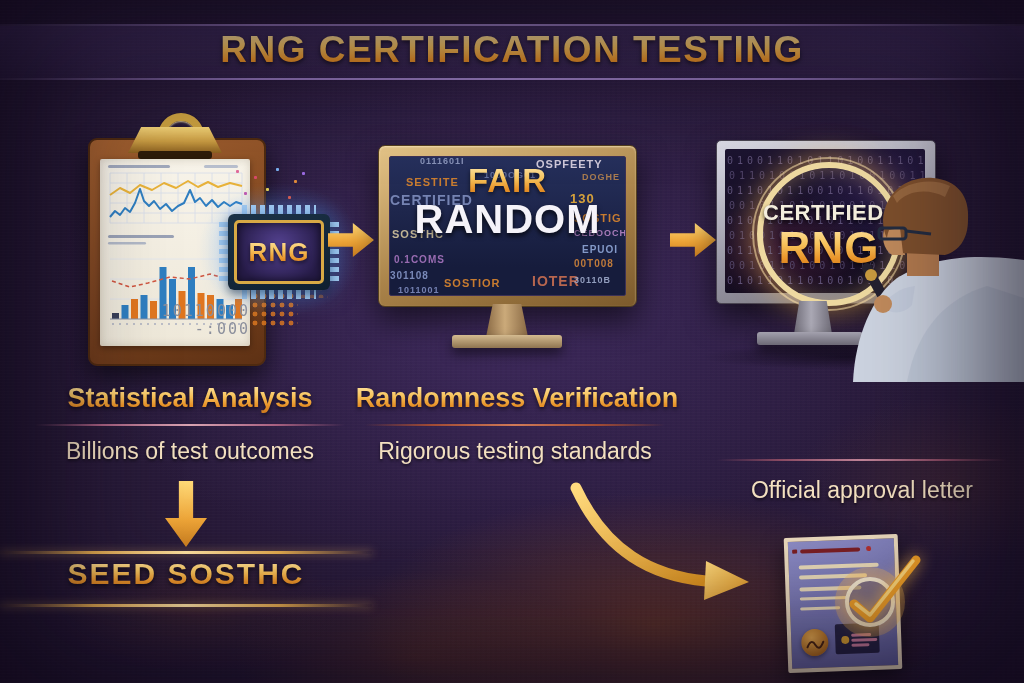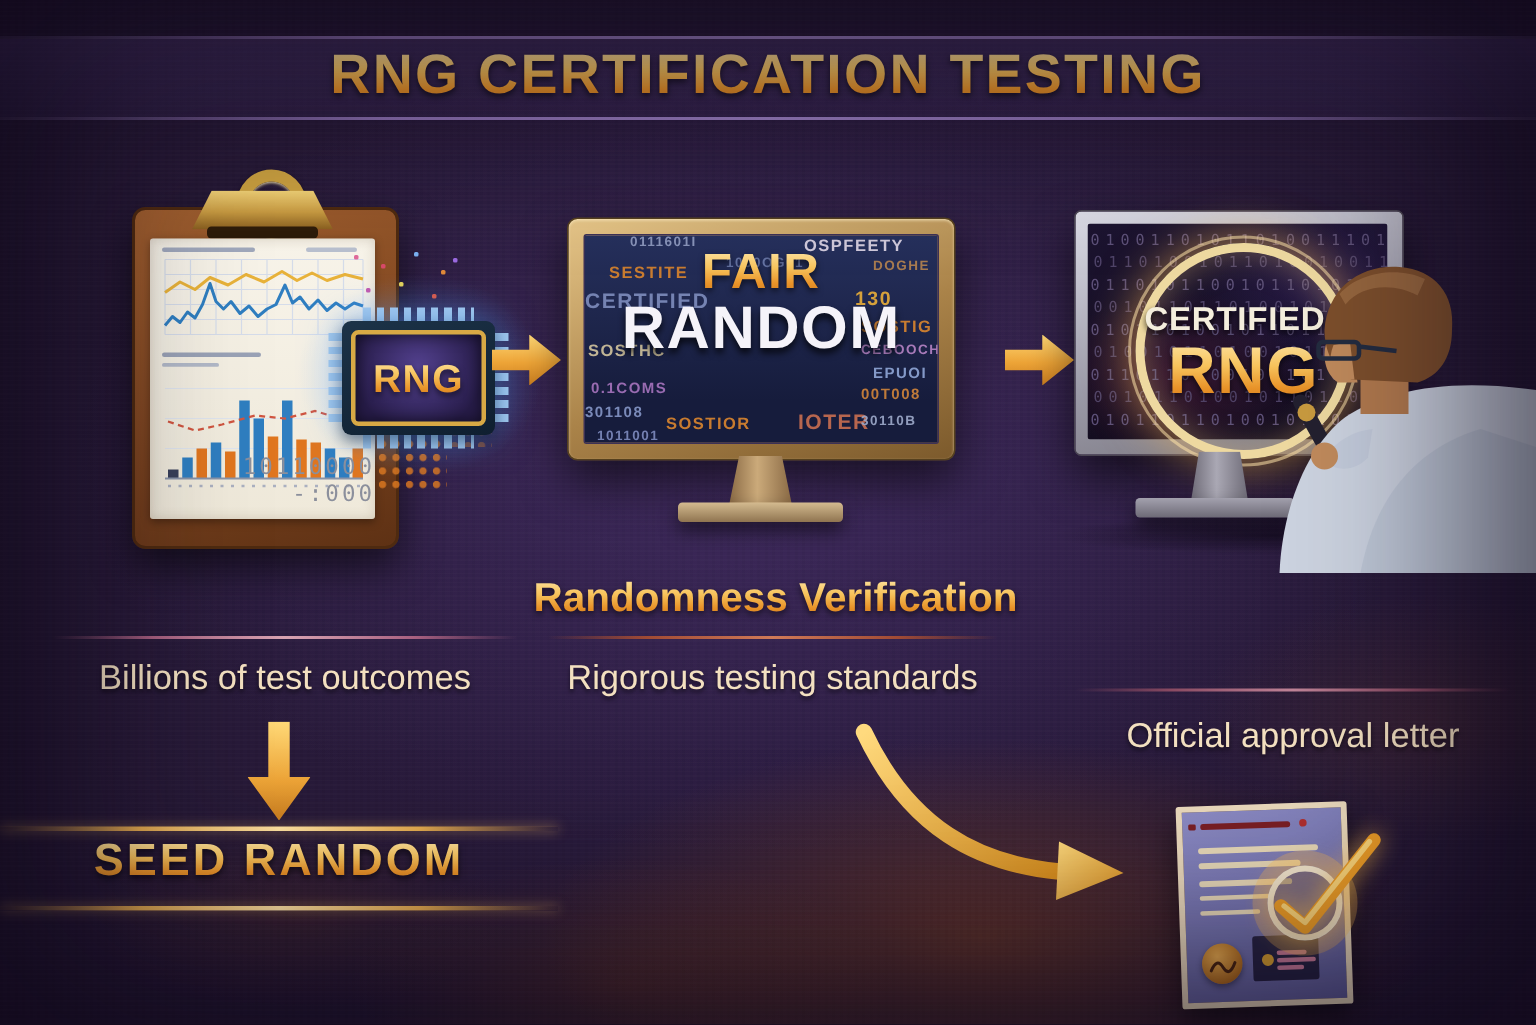--- a/index.html
+++ b/index.html
@@ -338,33 +338,34 @@
     <circle cx="38" cy="148" r="9" fill="#c08a5c"></circle>
     <rect x="62" y="90" width="32" height="30" fill="#b27a4e"></rect>
     <path d="M40 70 C36 81 38 93 47 99 L60 99 L55 64 Z" fill="#c08a5c"></path>
     <path d="M38 64 C40 36 62 20 88 22 C112 24 125 40 123 64 C123 83 114 95 100 99 L56 97 C44 91 38 78 38 64 Z" fill="#7d4f2c"></path>
     <path d="M48 40 C60 26 86 21 105 30 L100 41 C84 32 62 34 52 47 Z" fill="#9a6a42" opacity="0.85"></path>
     <path d="M44 74 C40 84 42 92 49 97 L58 97 L55 72 Z" fill="#c08a5c"></path>
     <rect x="34" y="72" width="27" height="11" rx="3" fill="none" stroke="#232c40" stroke-width="3"></rect>
     <line x1="61" y1="75" x2="86" y2="78" stroke="#232c40" stroke-width="3"></line>
   </svg>
 
+  <h2 class="heading gold-grad" style="left:30px;top:383px;width:320px;">Statistical Analysis</h2>
   <div class="divider d-left" style="left:35px;top:424px;width:310px;"></div>
   <div class="subtext" style="left:20px;top:438px;width:340px;">Billions of test outcomes</div>
 
   <h2 class="heading gold-grad" style="left:352px;top:383px;width:330px;">Randomness Verification</h2>
   <div class="divider d-mid" style="left:365px;top:424px;width:300px;"></div>
   <div class="subtext" style="left:350px;top:438px;width:330px;">Rigorous testing standards</div>
 
   <div class="divider d-right" style="left:717px;top:459px;width:290px;"></div>
   <div class="subtext" style="left:702px;top:477px;width:320px;">Official approval letter</div>
 
   <div class="arrow-down"></div>
   <div class="gold-line" style="left:0;top:551px;width:372px;"></div>
-  <div class="seed-label gold-grad">SEED RANDOM</div>
+  <div class="seed-label gold-grad">SEED SOSTHC</div>
   <div class="gold-line" style="left:0;top:604px;width:372px;"></div>
 
   <svg class="curve-arrow" width="210" height="130" viewBox="0 0 210 130">
     <defs>
       <linearGradient id="goldg" x1="0" y1="0" x2="1" y2="1">
         <stop offset="0" stop-color="#ffda7e"></stop>
           <stop offset="1" stop-color="#d9901f"></stop>
       </linearGradient>
     </defs>
     <path d="M20 12 C50 76 96 100 150 105" fill="none" stroke="url(#goldg)" stroke-width="11" stroke-linecap="round"></path>

